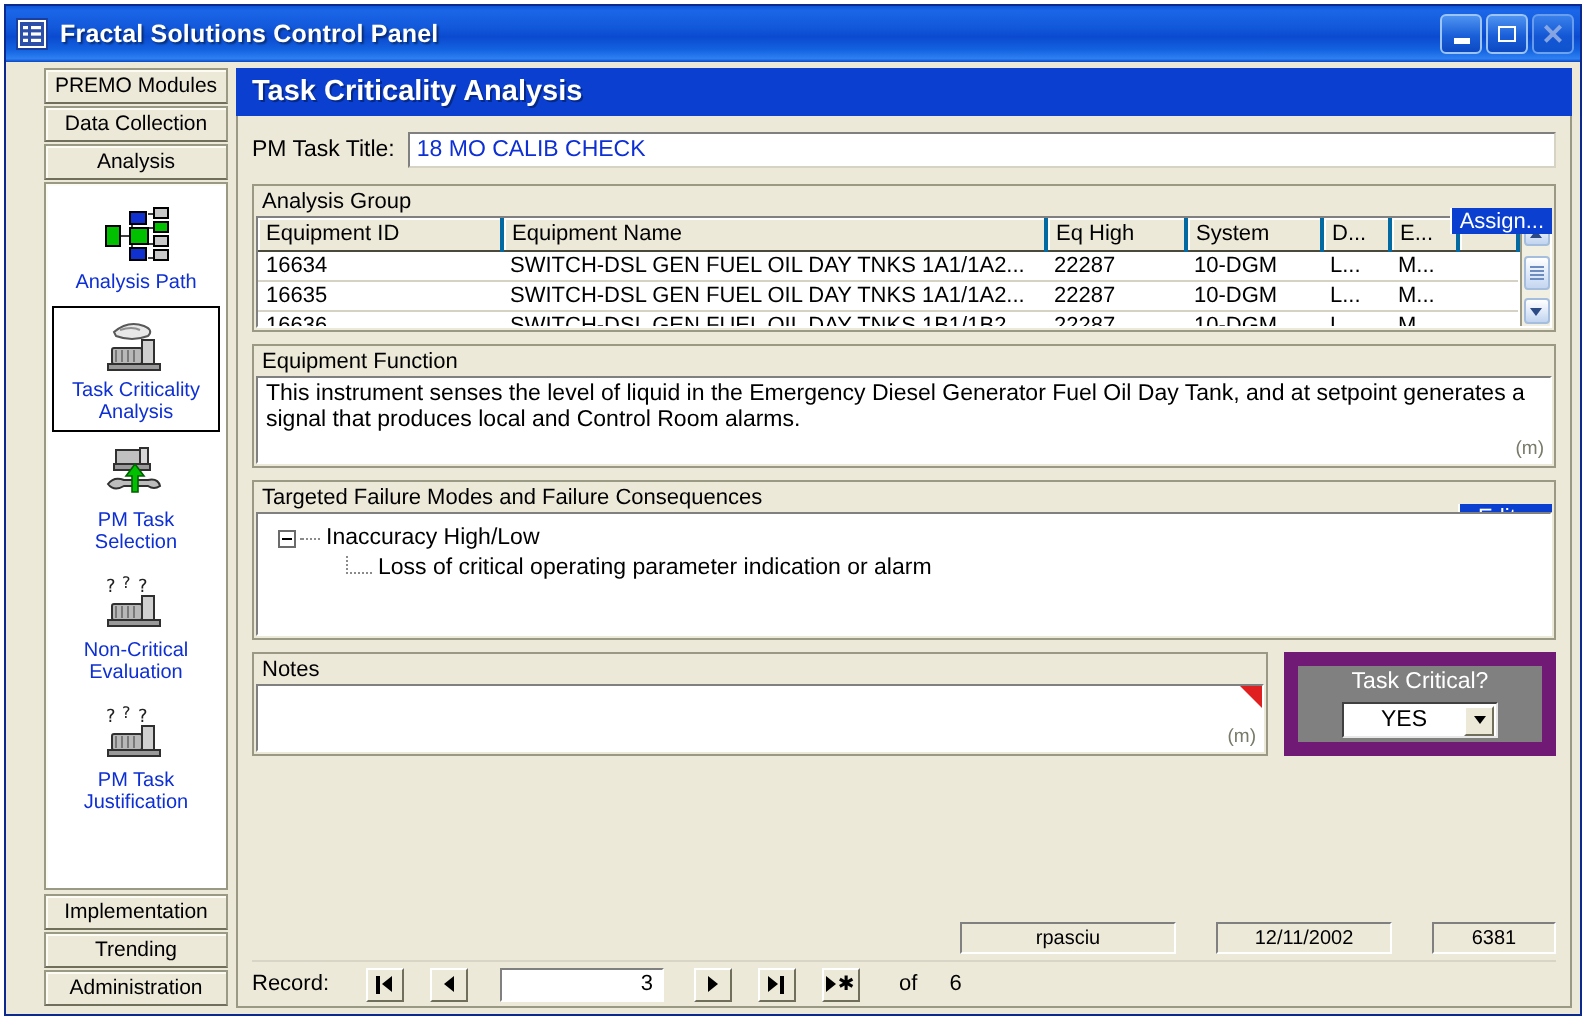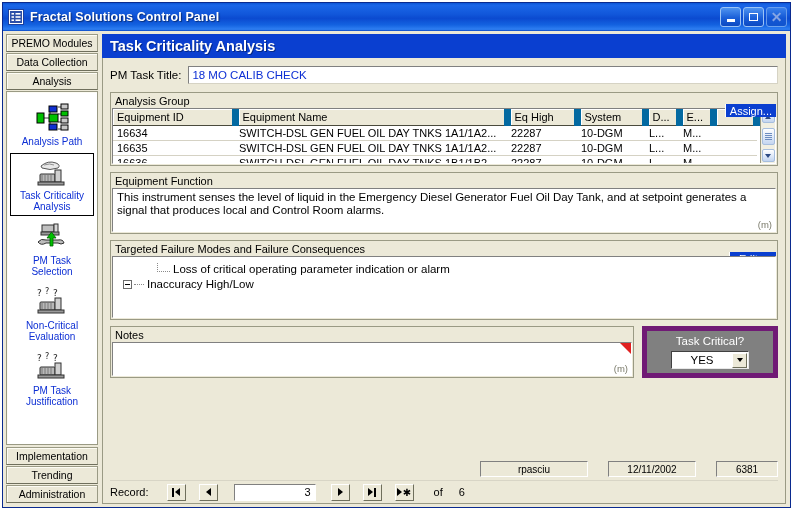--- a/index.html
+++ b/index.html
@@ -73,21 +73,21 @@
   .gl-close {
     color: #cfd9ec; font-size: 14px; font-weight: bold;
     line-height: 12px; font-family: "Liberation Sans", sans-serif;
   }
 
   
   .winbody {
     flex: 1;
     display: flex;
     background: #ece9d8;
-    padding: 3px 4px 3px 3px;
+    padding: 3px 4px 3px 19px;
     gap: 0;
     min-height: 0;
   }
 
   
   .sidebar {
     width: 92px;
     flex: none;
     display: flex;
     flex-direction: column;
@@ -258,21 +258,21 @@
     overflow: hidden;
   }
   table.grid {
     flex: 1;
     border-collapse: collapse;
     font-size: 11px;
     table-layout: fixed;
   }
   table.grid th {
     background: #ece9d8;
-    border-right: 7px solid #0369a1;
+    border-right: 2px solid #0369a1;
     border-bottom: 1px solid #4a4a3c;
     font-weight: normal;
     text-align: left;
     padding: 1px 0 1px 4px;
     height: 16px;
     color: #000;
     box-shadow: inset 1px 1px 0 #ffffff;
     white-space: nowrap;
     overflow: hidden;
   }
@@ -394,21 +394,21 @@
     gap: 8px;
     margin-top: 6px;
     flex: none;
     height: 52px;
   }
   .notes-panel { flex: 1; min-width: 0; }
   .crit-box {
     width: 136px;
     flex: none;
     background: #808080;
-    border: 5px solid #701a75;
+    border: 7px solid #701a75;
     display: flex;
     flex-direction: column;
     align-items: center;
     justify-content: center;
     gap: 4px;
   }
   .crit-label {
     font-size: 11.5px;
     color: #ffffff;
   }
@@ -741,30 +741,30 @@
             </div>
           </div>
 
           <div class="panel" style="height:80px;margin-top:6px;">
             <div class="panel-cap">
               <span>Targeted Failure Modes and Failure Consequences</span>
               <div class="cap-btn">Edit...</div>
             </div>
             <div class="whitebox">
               <div class="tree">
-                <div class="tree-row child">
-                  <div class="elbow"></div>
-                  <span>Loss of critical operating parameter indication or alarm</span>
-                </div>
                 <div class="tree-row">
                   <div class="expander">
                       <i></i>
                     </div>
                   <div class="dots"></div>
                   <span>Inaccuracy High/Low</span>
+                </div>
+                <div class="tree-row child">
+                  <div class="elbow"></div>
+                  <span>Loss of critical operating parameter indication or alarm</span>
                 </div>
               </div>
             </div>
           </div>
 
           <div class="botrow">
             <div class="panel notes-panel">
               <div class="panel-cap">
                 <span>Notes</span>
               </div>

